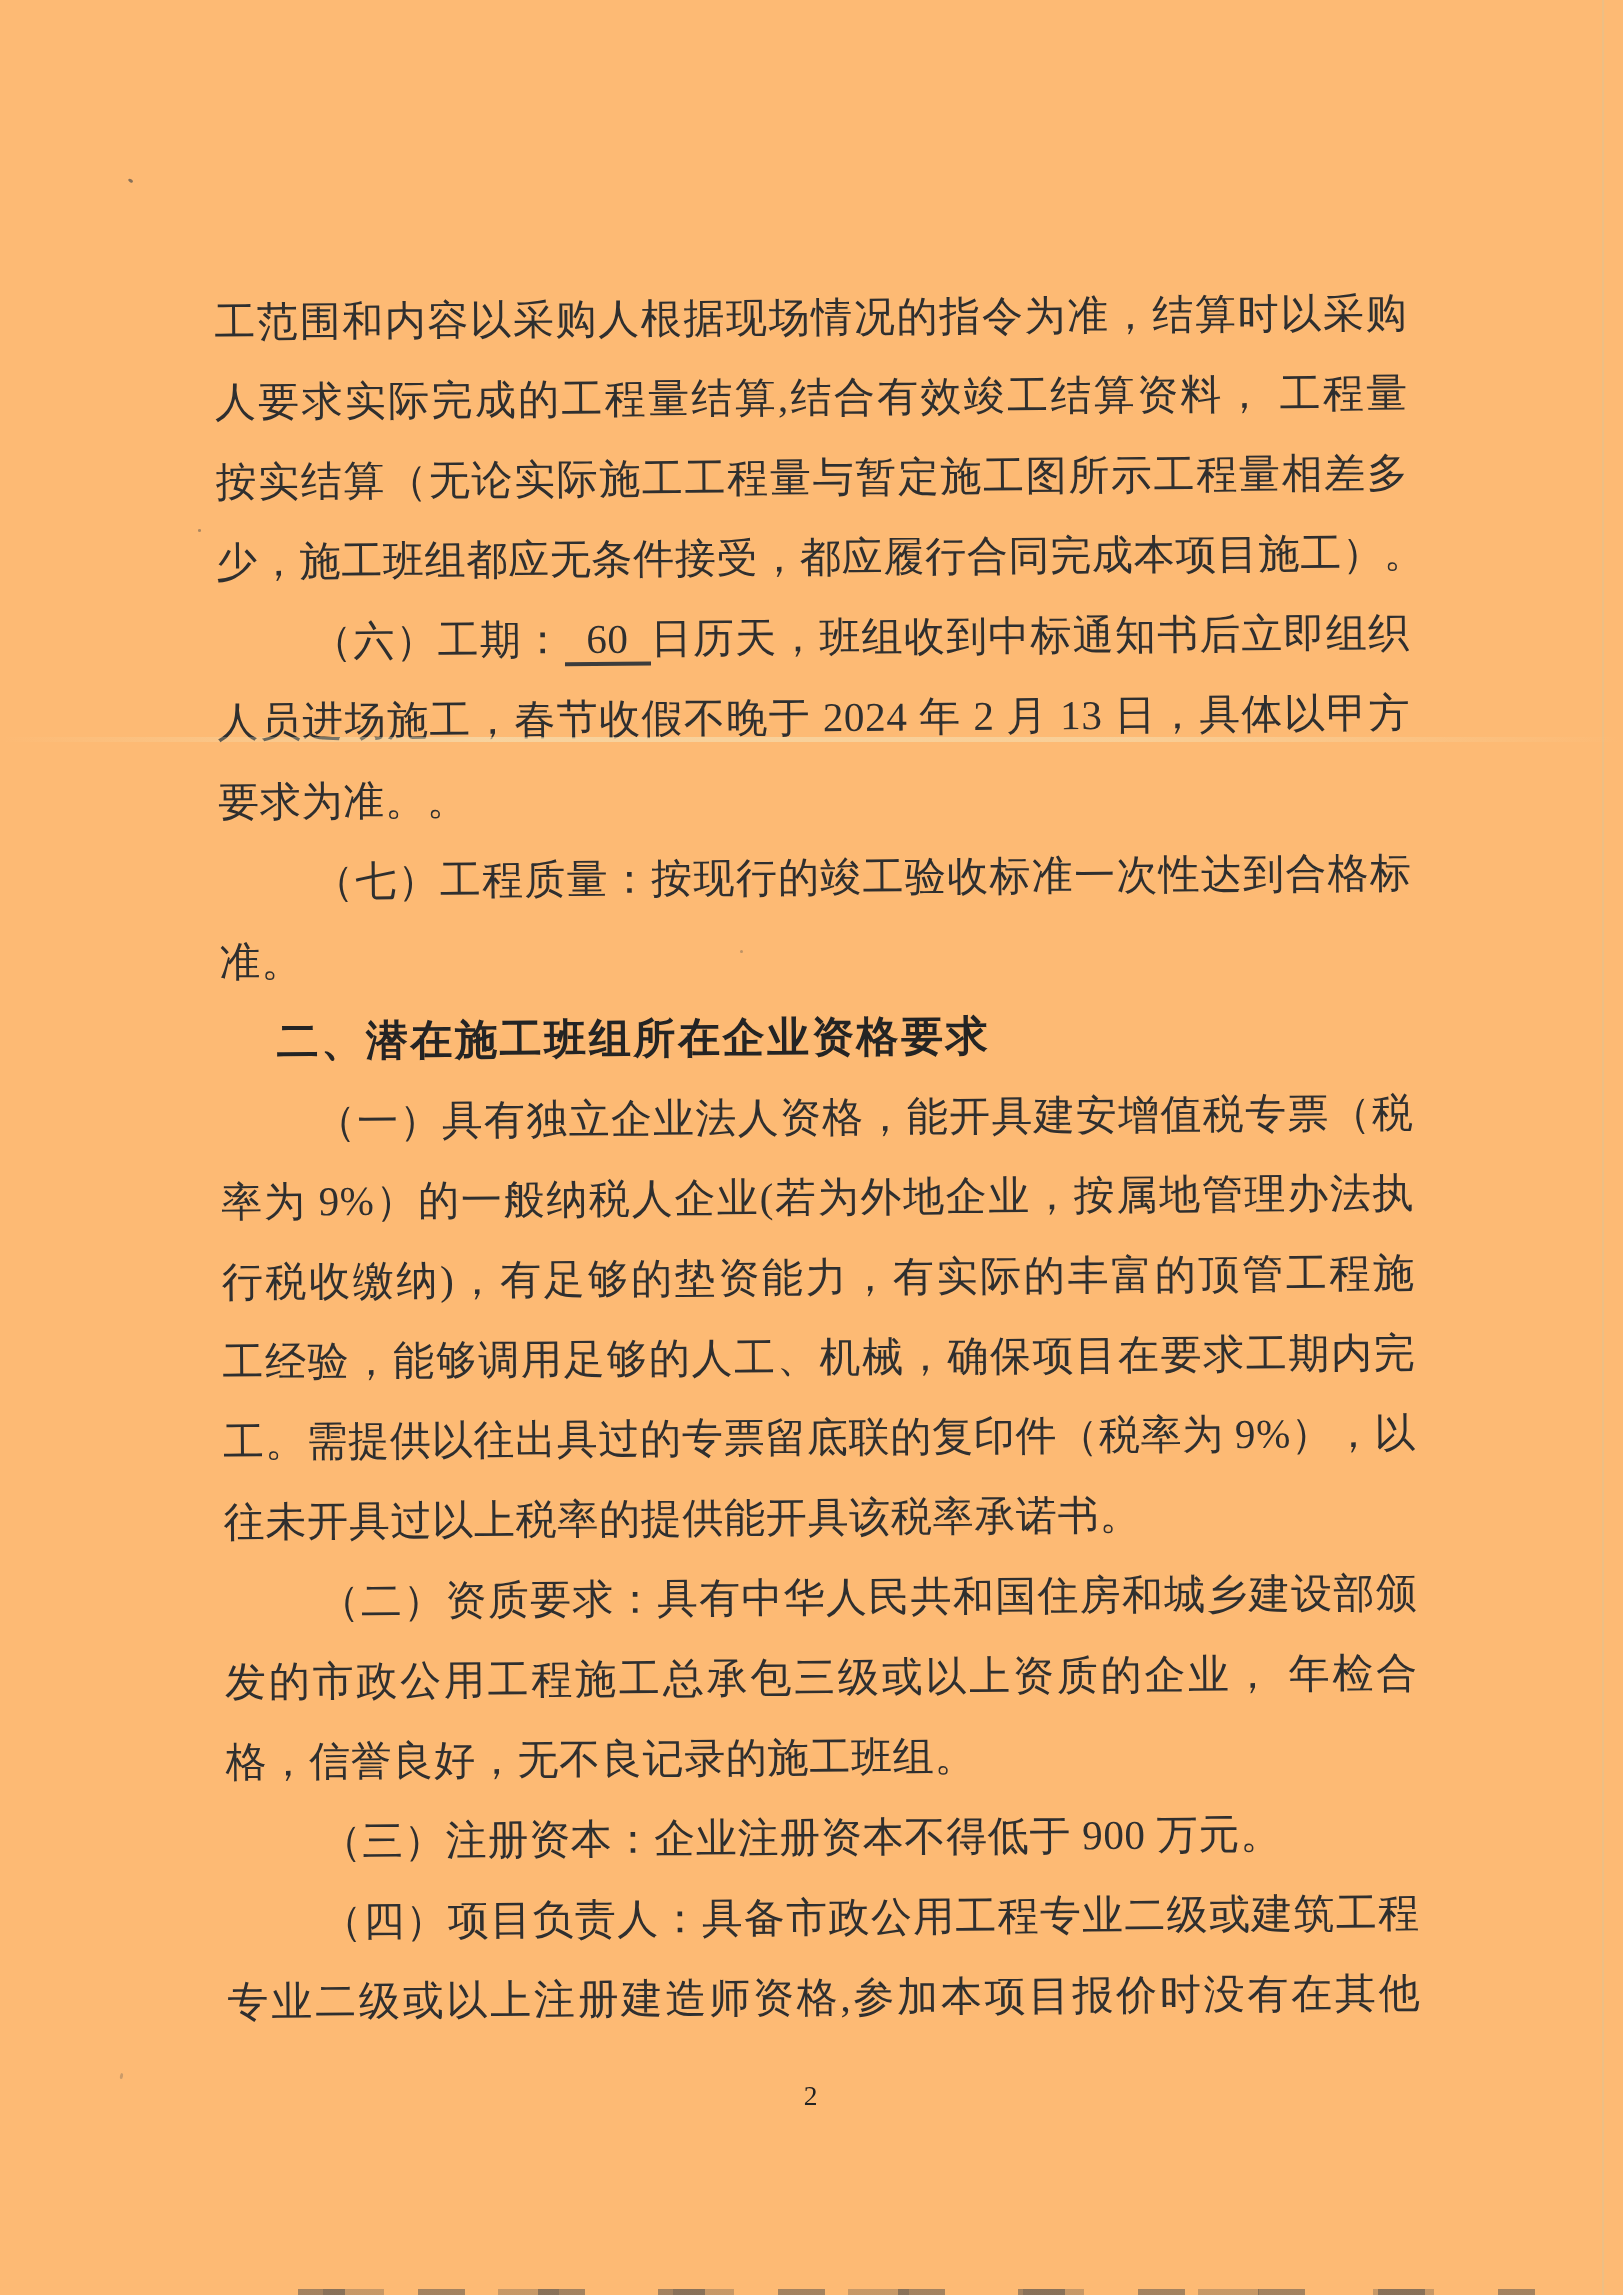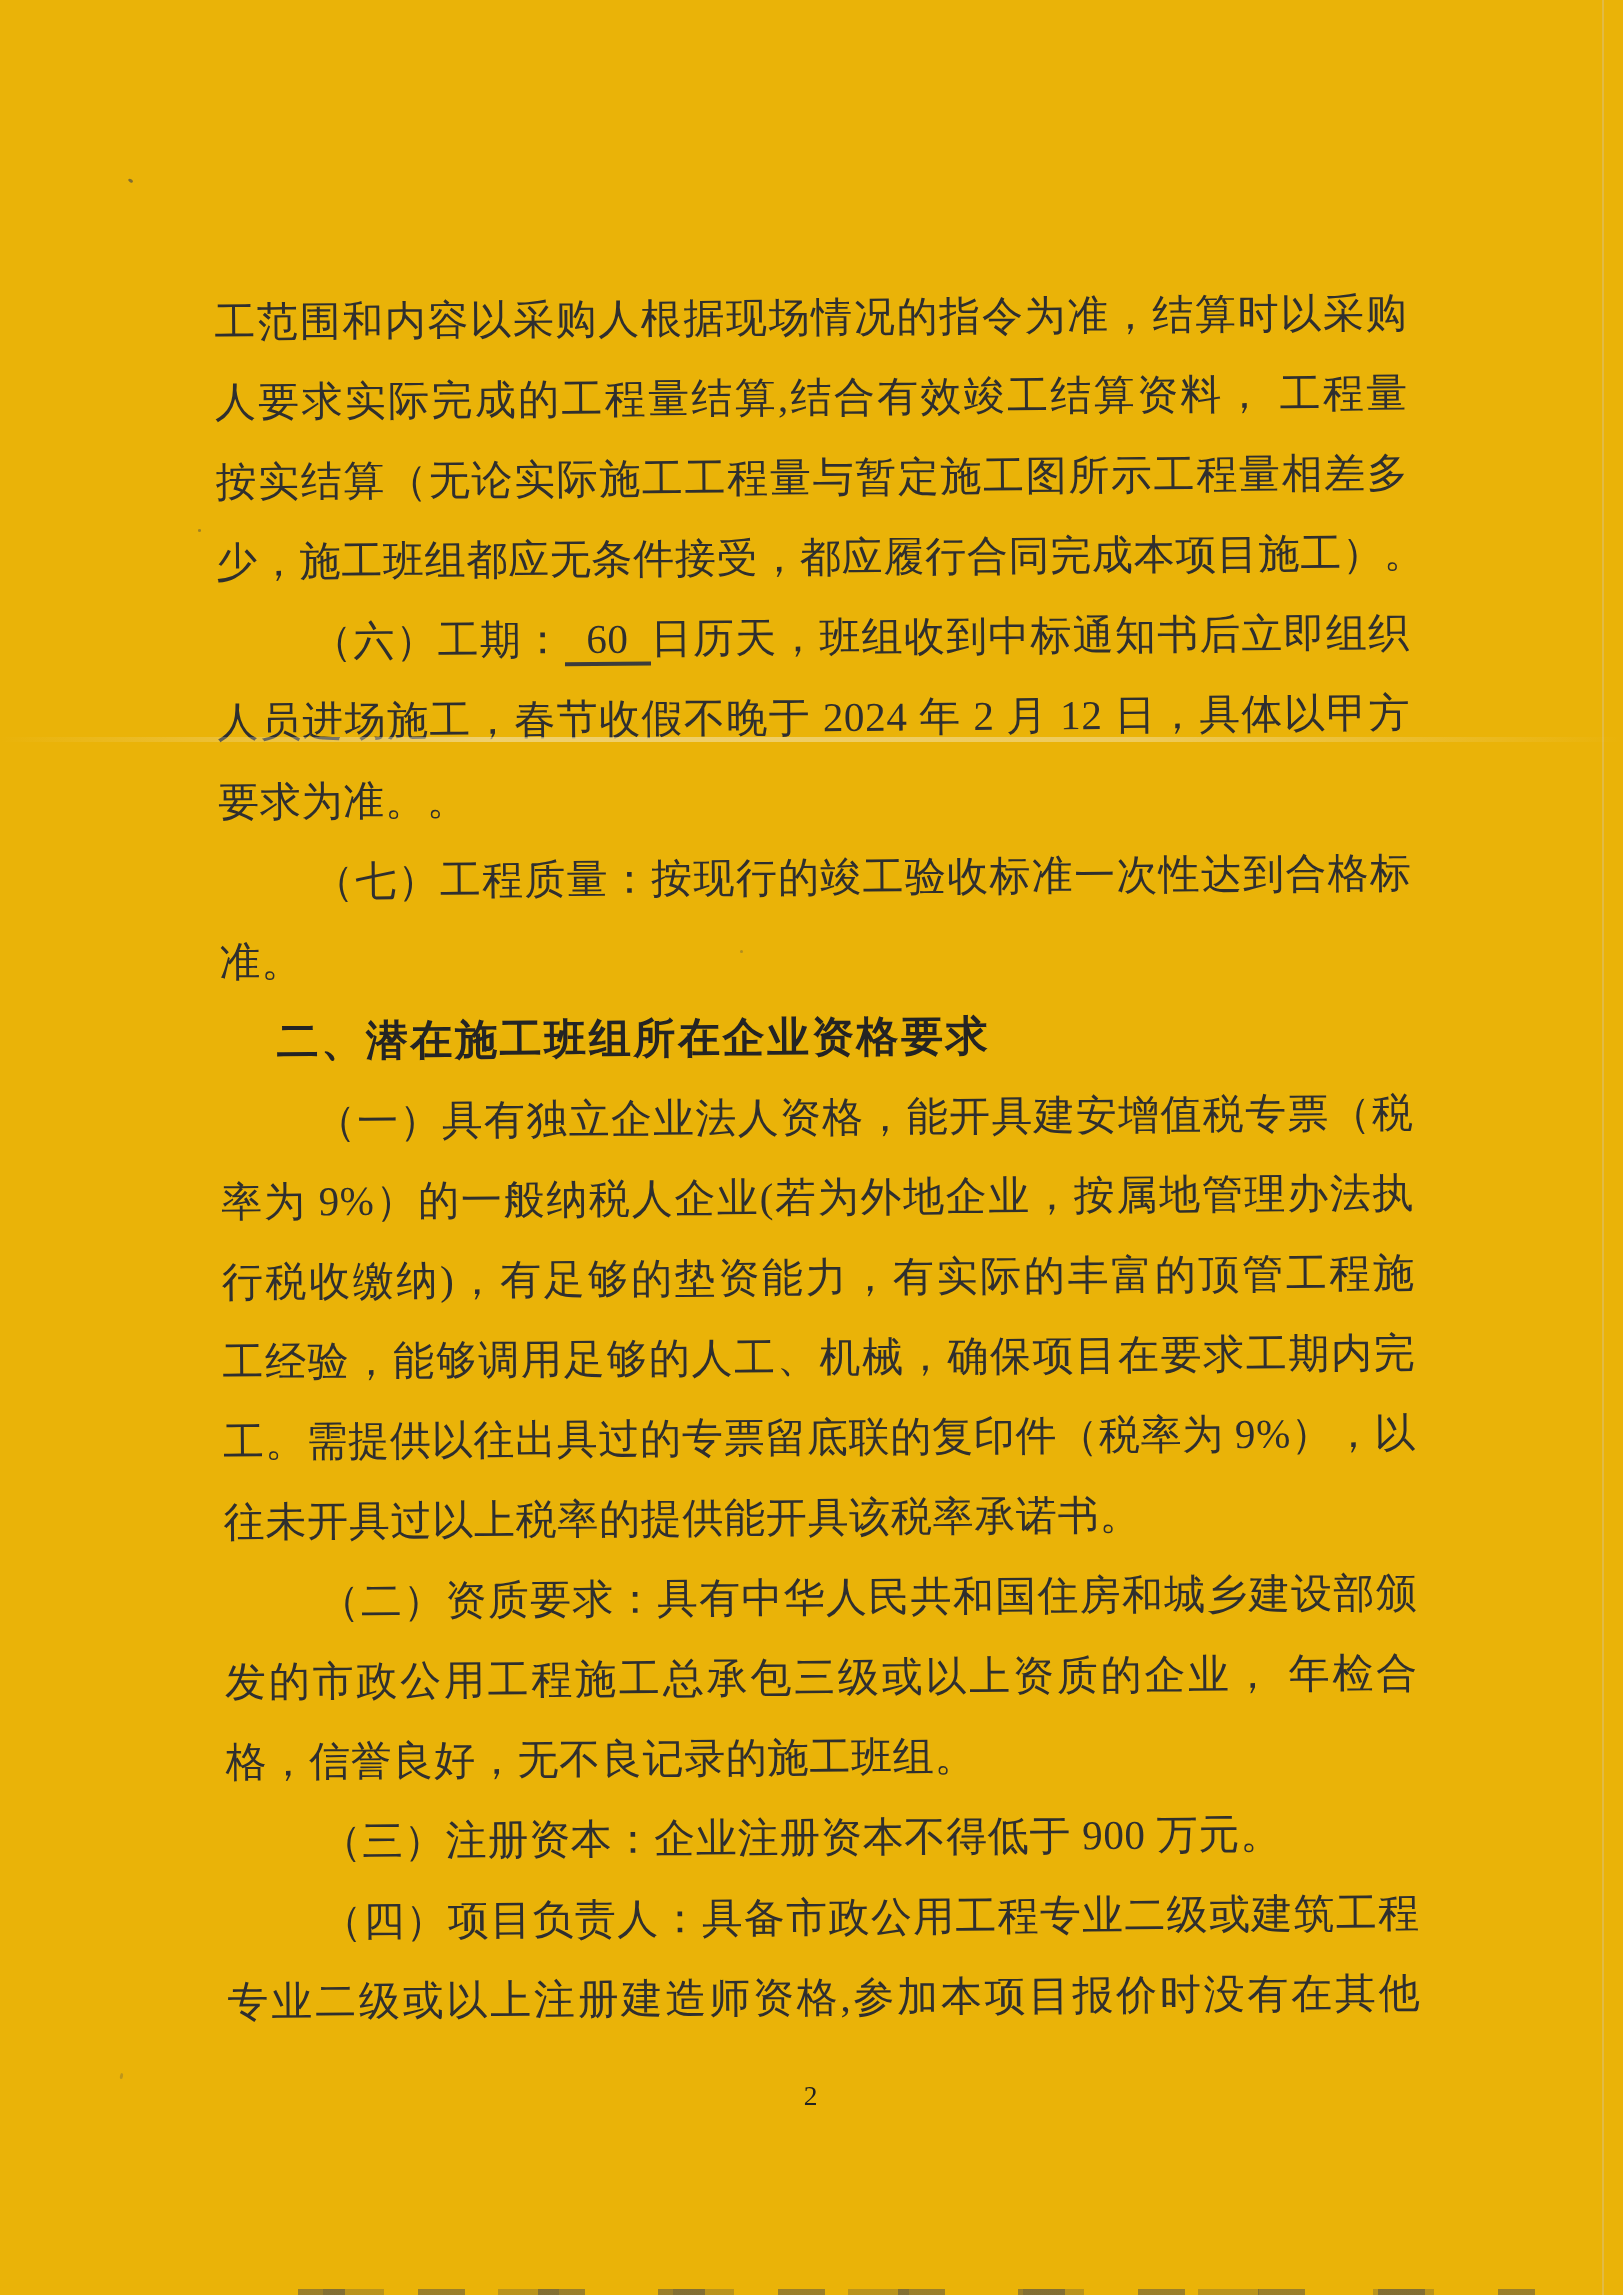--- a/index.html
+++ b/index.html
@@ -1,19 +1,19 @@
 <!DOCTYPE html>
 <html style="font-size:10.5px"><head>
 <meta charset="utf-8">
 <style>
   html,body{margin:0;padding:0;background:#e9e9e9;}
   .page{
     position:relative;
     width:1623px;height:2295px;
-    background:#eab308;
+    background:#fdba74;
     overflow:hidden;
     font-family:"Liberation Serif","DejaVu Serif",serif;
     color:#2f2f2f;
   }
   .tilt{
     position:absolute;left:214px;top:282px;width:1193px;
     transform:rotate(-0.45deg);
     transform-origin:0 0;
   }
   .line{
@@ -75,21 +75,21 @@
 
 <div class="page">
 
   <div class="tilt">
     <div id="doc-lines">
         <div class="line justify"><span class="seg">工范围和内容以采购人根据现场情况的指令为准，结算时以采购</span></div>
         <div class="line justify"><span class="seg">人要求实际完成的工程量结算,结合有效竣工结算资料， 工程量</span></div>
         <div class="line justify"><span class="seg">按实结算（无论实际施工工程量与暂定施工图所示工程量相差多</span></div>
         <div class="line justify"><span class="seg">少，施工班组都应无条件接受，都应履行合同完成本项目施工）。</span></div>
         <div class="line justify indent"><span class="seg">（六）工期：</span><span class="seg u num"> 60 </span><span class="seg"> 日历天，班组收到中标通知书后立即组织</span></div>
-        <div class="line justify"><span class="seg">人员进场施工，春节收假不晚于 </span><span class="seg num">2024</span><span class="seg"> 年 </span><span class="seg num">2</span><span class="seg"> 月 </span><span class="seg num">12</span><span class="seg"> 日，具体以甲方</span></div>
+        <div class="line justify"><span class="seg">人员进场施工，春节收假不晚于 </span><span class="seg num">2024</span><span class="seg"> 年 </span><span class="seg num">2</span><span class="seg"> 月 </span><span class="seg num">13</span><span class="seg"> 日，具体以甲方</span></div>
         <div class="line"><span class="seg">要求为准。。</span></div>
         <div class="line justify indent"><span class="seg">（七）工程质量：按现行的竣工验收标准一次性达到合格标</span></div>
         <div class="line"><span class="seg">准。</span></div>
         <div class="line heading"><span class="seg">二、潜在施工班组所在企业资格要求</span></div>
         <div class="line justify indent"><span class="seg">（一）具有独立企业法人资格，能开具建安增值税专票（税</span></div>
         <div class="line justify"><span class="seg">率为 </span><span class="seg num">9%</span><span class="seg">）的一般纳税人企业(若为外地企业，按属地管理办法执</span></div>
         <div class="line justify"><span class="seg">行税收缴纳)，有足够的垫资能力，有实际的丰富的顶管工程施</span></div>
         <div class="line justify"><span class="seg">工经验，能够调用足够的人工、机械，确保项目在要求工期内完</span></div>
         <div class="line justify"><span class="seg">工。需提供以往出具过的专票留底联的复印件（税率为 </span><span class="seg num">9%</span><span class="seg">），以</span></div>
         <div class="line"><span class="seg">往未开具过以上税率的提供能开具该税率承诺书。</span></div>

